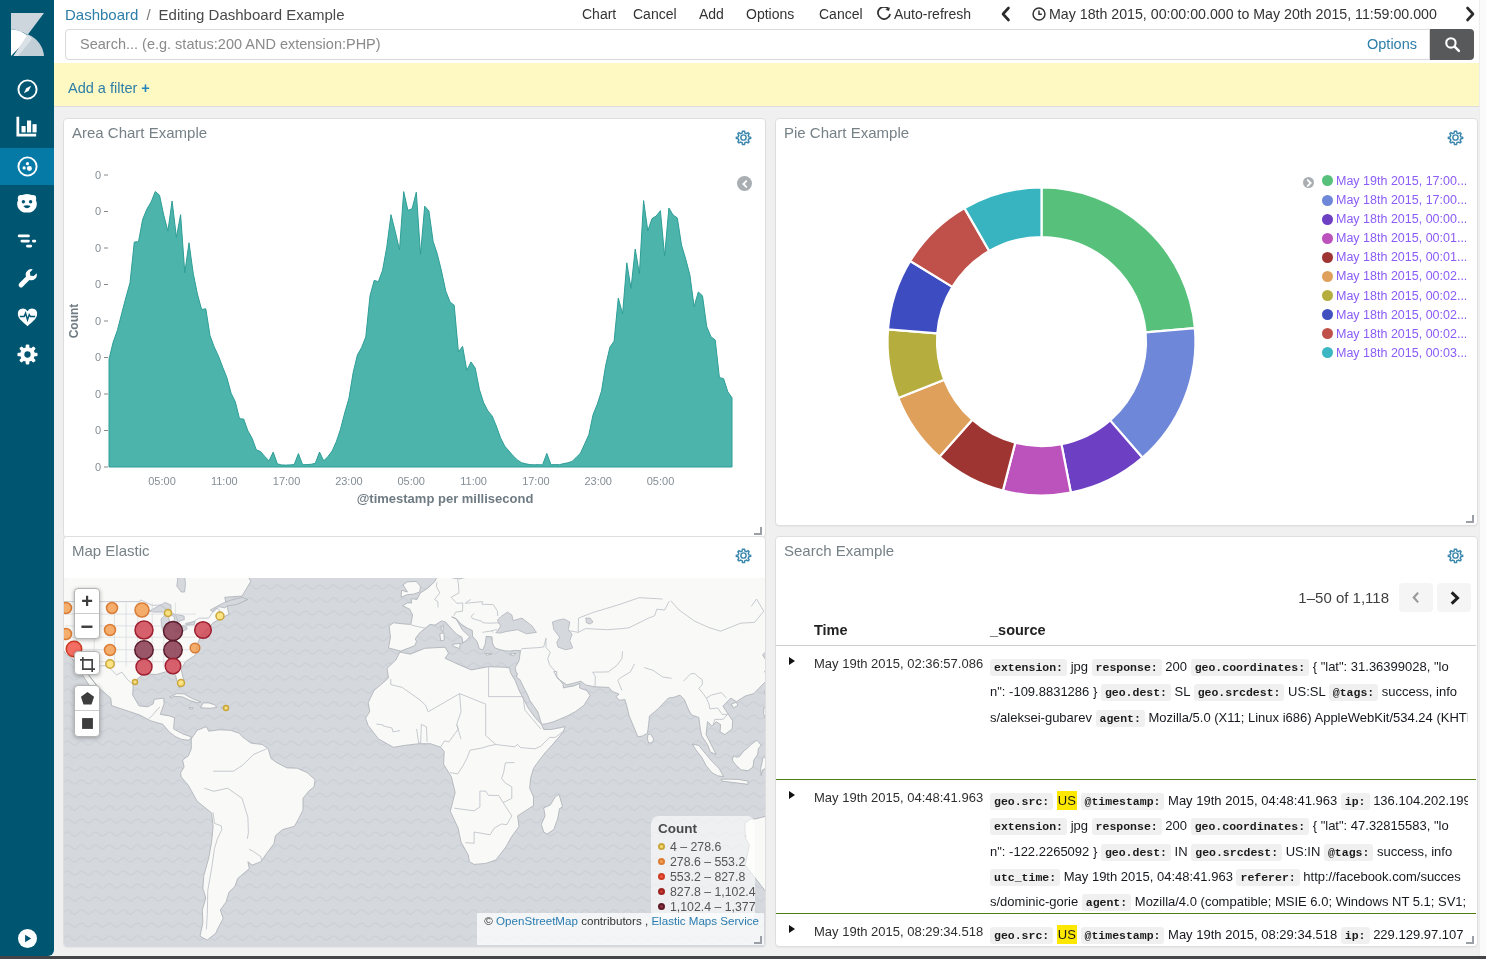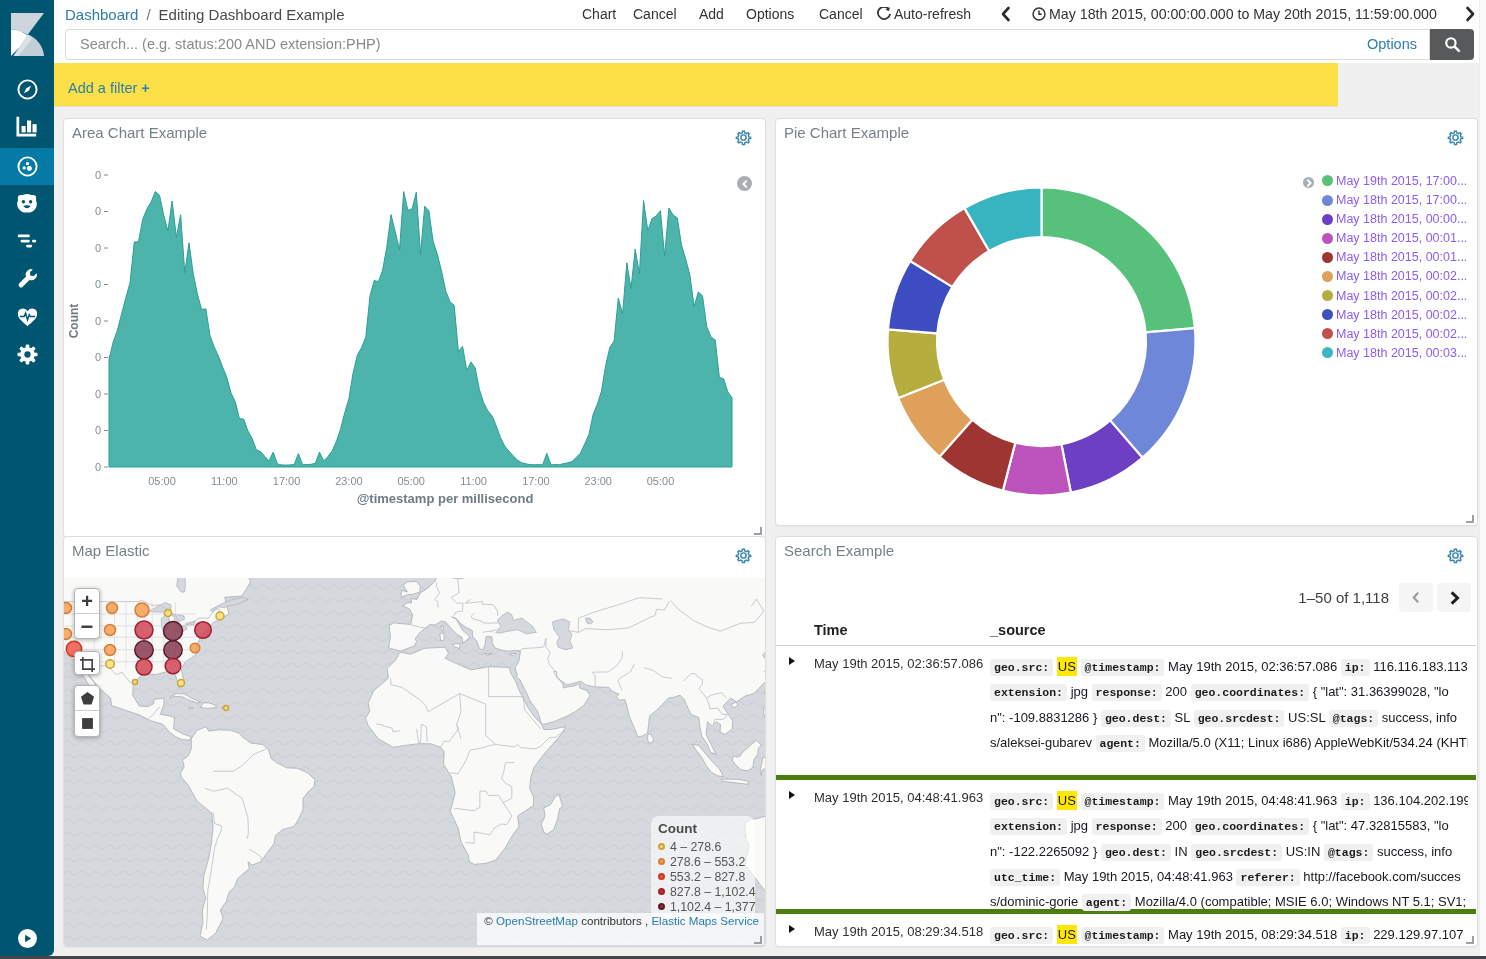--- a/index.html
+++ b/index.html
@@ -17,21 +17,21 @@
 #topbar{position:absolute;left:54px;top:0;width:1432px;height:63px;background:#fff}
 #crumbs{position:absolute;left:11px;top:0;height:29px;display:flex;align-items:center;font-size:15px;color:#4a4a4a}
 #crumbs a{color:#2d7ea8;text-decoration:none}
 #crumbs .sep{margin:0 8px;color:#777}
 .ni{position:absolute;top:0;height:29px;line-height:29px;font-size:14px;color:#333;white-space:nowrap}
 #searchwrap{position:absolute;left:11px;top:29px;right:12px;height:15px}
 #searchbox{position:absolute;left:0;top:0;right:44px;height:31px;border:1px solid #d9d9d9;border-radius:4px 0 0 4px;background:#fff;color:#8a8a8a;font-size:14.5px;line-height:29px;padding-left:14px}
 #searchbox .opts{position:absolute;right:12px;top:0;color:#2d7ea8}
 #searchbtn{position:absolute;right:0;top:0;width:44px;height:31px;background:#58595b;border-radius:0 4px 4px 0;display:flex;align-items:center;justify-content:center}
 
-#filterbar{position:absolute;left:54px;top:63px;width:1284px;height:44px;background:#fde047;border-bottom:1px solid #ddd}
+#filterbar{position:absolute;left:54px;top:63px;width:1432px;height:44px;background:#fef9c3;border-bottom:1px solid #ddd}
 #filterbar .addf{position:absolute;left:14px;top:17px;font-size:14.5px;color:#2d7ea8}
 #filterbar .plus{font-weight:bold;color:#2385ba}
 
 .panel{position:absolute;background:#fff;border:1px solid #dedede;border-radius:4px;box-shadow:0 1px 1px rgba(0,0,0,.04)}
 #p1{left:63px;top:118px;width:703px;height:420px}
 #p2{left:775px;top:118px;width:703px;height:408px}
 #p3{left:63px;top:536px;width:703px;height:411px}
 #p4{left:775px;top:536px;width:703px;height:411px}
 .ptitle{position:absolute;left:8px;top:5px;font-size:15px;color:#768187}
 .pgear{position:absolute;right:13px;top:10px}
@@ -53,21 +53,21 @@
 #attrib a{color:#2a7cb0;text-decoration:none}
 
 #pager{position:absolute;right:88px;top:52px;font-size:15px;color:#3f3f3f}
 .pgbtn{position:absolute;top:46px;width:34px;height:29px;border-radius:4px;display:flex;align-items:center;justify-content:center;background:#f5f5f5}
 #pgprev{right:44px}
 #pgnext{right:6px}
 #stable{position:absolute;left:0;top:78px;right:1px;font-size:14.5px;color:#333}
 #stable .hdr{height:31px;line-height:31px;border-bottom:1px solid #cdcdcd;font-weight:bold;color:#222}
 #stable .hdr .c1{position:absolute;left:38px}
 #stable .c1{width:175px}
-#stable .row{position:relative;border-bottom:5px solid #4d7c0f;padding:9px 0 0 0}
+#stable .row{position:relative;border-bottom:1px solid #4d7c0f;padding:9px 0 0 0}
 #stable .caret{position:absolute;left:13px;top:11px;width:0;height:0;border-left:6px solid #111;border-top:4.5px solid transparent;border-bottom:4.5px solid transparent}
 #stable .time{position:absolute;left:38px;top:10px;white-space:nowrap;font-size:13px;color:#2f2f2f}
 #stable .src{margin-left:214px;margin-right:8px;line-height:24.3px;font-size:13px;color:#17191e}
 .fk{font-family:"Liberation Mono",monospace;font-weight:bold;font-size:11.5px;background:#f0f0f0;border-radius:3px;padding:2px 4px;color:#1a1a1a}
 .hl{background:#ffe800;padding:2px 1px}
 .srcline{white-space:nowrap;overflow:hidden}
 </style>
 </head>
 <body>
 <div id="app">
@@ -394,21 +394,20 @@
       </div>
  <div id="stable">
   <div class="hdr">
           <span class="c1">Time</span>
           <span style="position:absolute;left:214px">_source</span>
         </div>
   <div class="row" style="height:134px">
    <div class="caret"></div>
           <div class="time">May 19th 2015, 02:36:57.086</div>
    <div class="src">
-    <div class="srcline"><span class="fk">geo.src:</span> <span class="hl">US</span> <span class="fk">@timestamp:</span> May 19th 2015, 02:36:57.086 <span class="fk">ip:</span> 116.116.183.113</div>
     <div class="srcline"><span class="fk">extension:</span> jpg <span class="fk">response:</span> 200 <span class="fk">geo.coordinates:</span> { "lat": 31.36399028, "lo</div>
     <div class="srcline">n": -109.8831286 } <span class="fk">geo.dest:</span> SL <span class="fk">geo.srcdest:</span> US:SL <span class="fk">@tags:</span> success, info</div>
     <div class="srcline">s/aleksei-gubarev <span class="fk">agent:</span> Mozilla/5.0 (X11; Linux i686) AppleWebKit/534.24 (KHTM</div>
    </div>
   </div>
   <div class="row" style="height:134px">
    <div class="caret"></div>
           <div class="time">May 19th 2015, 04:48:41.963</div>
    <div class="src">
     <div class="srcline"><span class="fk">geo.src:</span> <span class="hl">US</span> <span class="fk">@timestamp:</span> May 19th 2015, 04:48:41.963 <span class="fk">ip:</span> 136.104.202.199</div>

